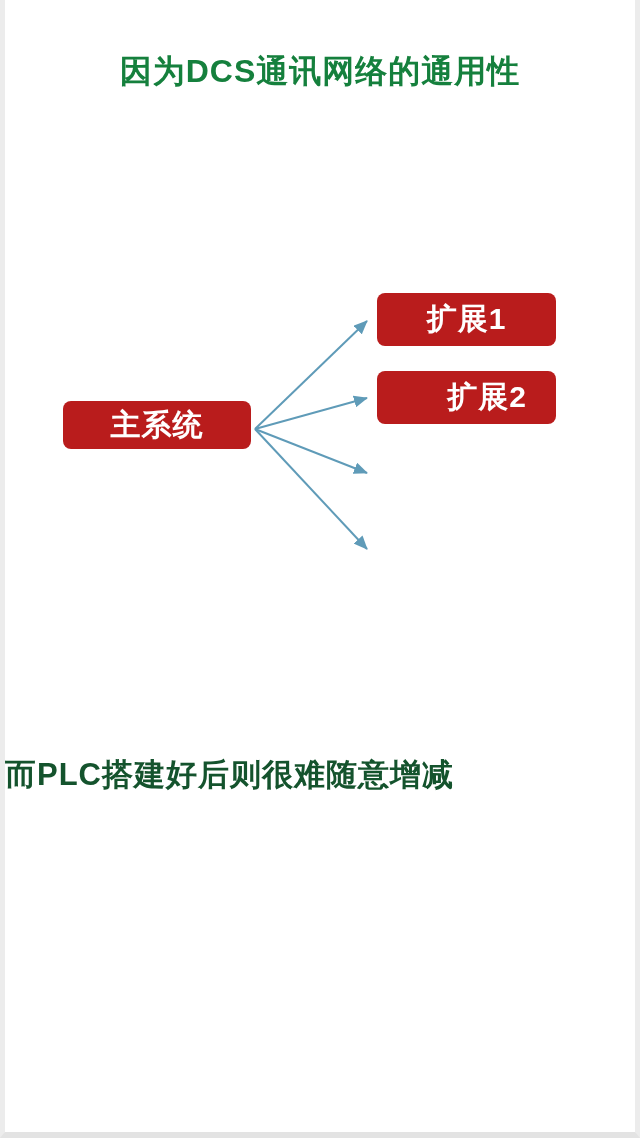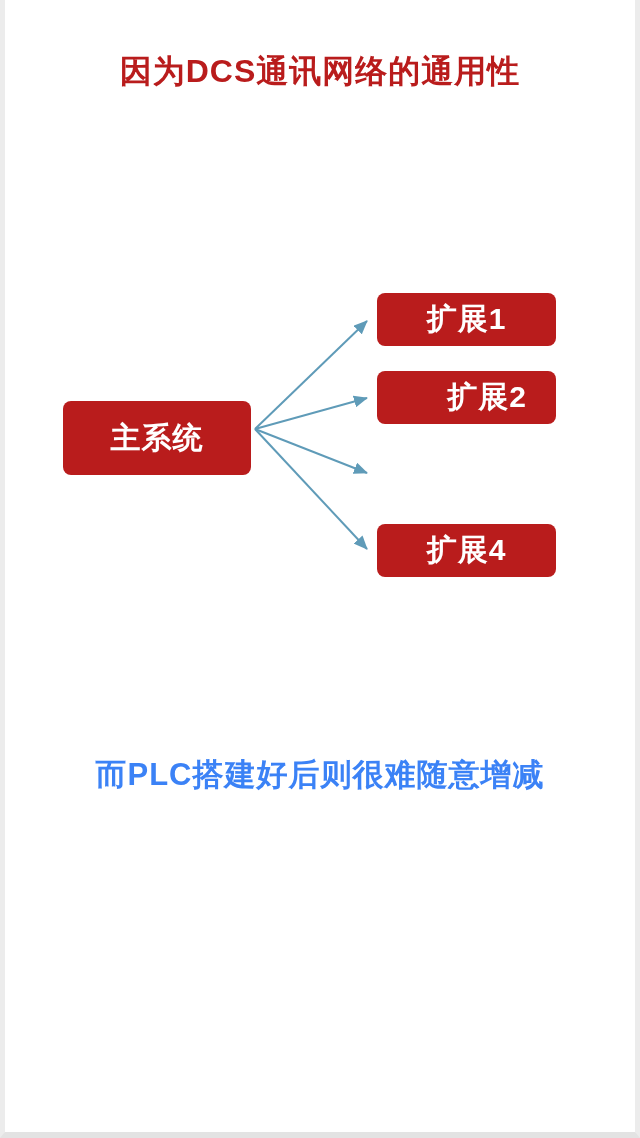--- a/index.html
+++ b/index.html
@@ -19,21 +19,21 @@
     border-right: 5px solid #ececec;
     border-bottom: 6px solid #e3e3e3;
     font-family: "Liberation Sans", "DejaVu Sans", sans-serif;
   }
   .heading {
     position: absolute;
     left: 0;
     width: 100%;
     text-align: center;
     font-weight: bold;
-    color: #b91c1c;
+    color: #15803d;
     font-size: 32px;
     letter-spacing: 1px;
     line-height: 1.1;
   }
   #heading-1 { top: 54px; }
   #heading-2 { top: 154px; }
 
   .node {
     position: absolute;
     background: #b91c1c;
@@ -44,21 +44,21 @@
     border-radius: 8px;
     display: flex;
     align-items: center;
     justify-content: center;
     box-sizing: border-box;
   }
   .node-main {
     left: 58px;
     top: 401px;
     width: 188px;
-    height: 74px;
+    height: 48px;
   }
   .node-ext {
     left: 372px;
     width: 179px;
     height: 53px;
   }
   #ext-0 { top: 293px; }
   #ext-1 { top: 371px; padding-left: 41px; }
   #ext-2 { top: 447px; }
   #ext-3 { top: 524px; }
@@ -69,23 +69,22 @@
     top: 0;
     width: 630px;
     height: 1138px;
     pointer-events: none;
   }
 
   .footer-text {
     position: absolute;
     left: 0;
     width: 100%;
-    text-align: center;
     font-weight: bold;
-    color: #3b82f6;
+    color: #14532d;
     font-size: 31px;
     letter-spacing: 1px;
     line-height: 1.1;
   }
   #footer-1 { top: 758px; }
   #footer-2 { top: 921px; }
 </style>
 </head>
 <body>
 
@@ -106,18 +105,17 @@
     <line x1="250" y1="429" x2="362" y2="549" stroke="#5f9bb8" stroke-width="2" marker-end="url(#arrow-head)"></line>
   </svg>
 
   <div class="node node-main">主系统</div>
 
   <div class="node node-ext" id="ext-0">扩展1</div>
 
   <div class="node node-ext" id="ext-1">扩展2</div>
 
 
-  <div class="node node-ext" id="ext-3">扩展4</div>
 
   <div class="footer-text" id="footer-1">而PLC搭建好后则很难随意增减</div>
 
 
 </div>
 
 </body></html>

